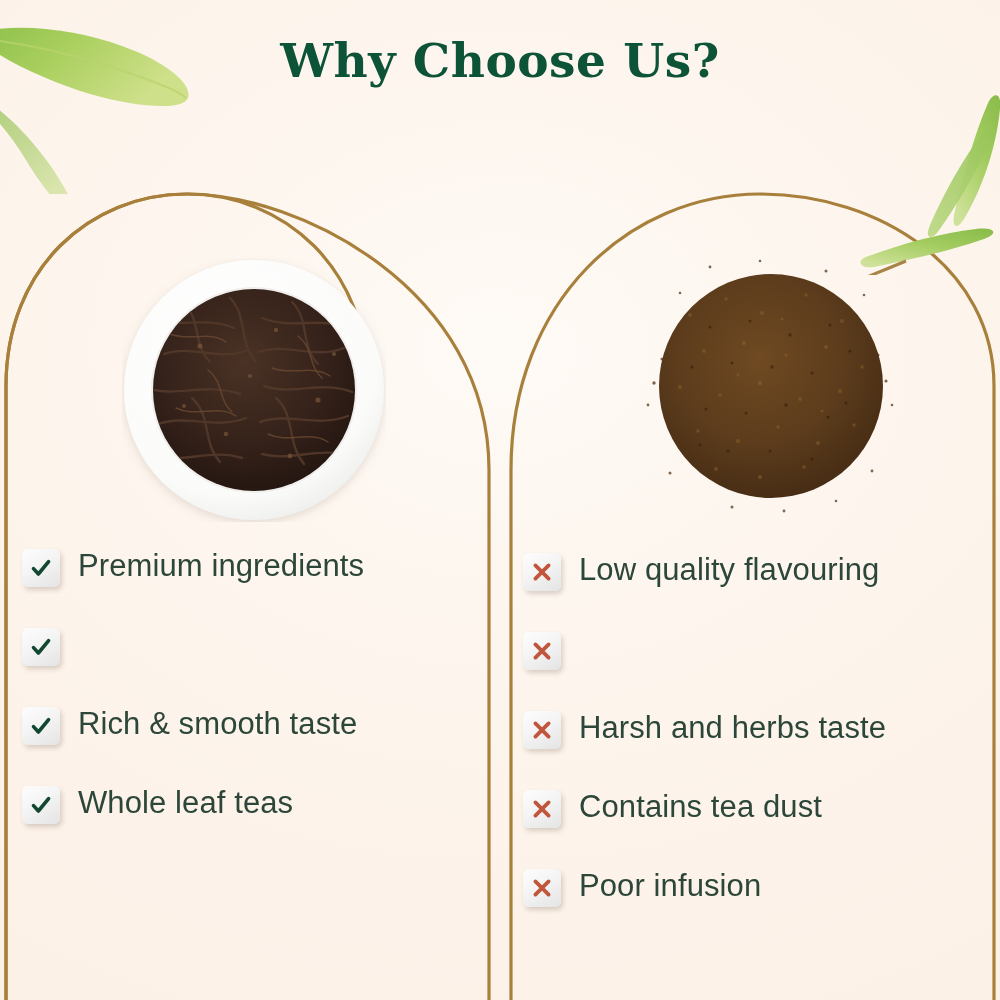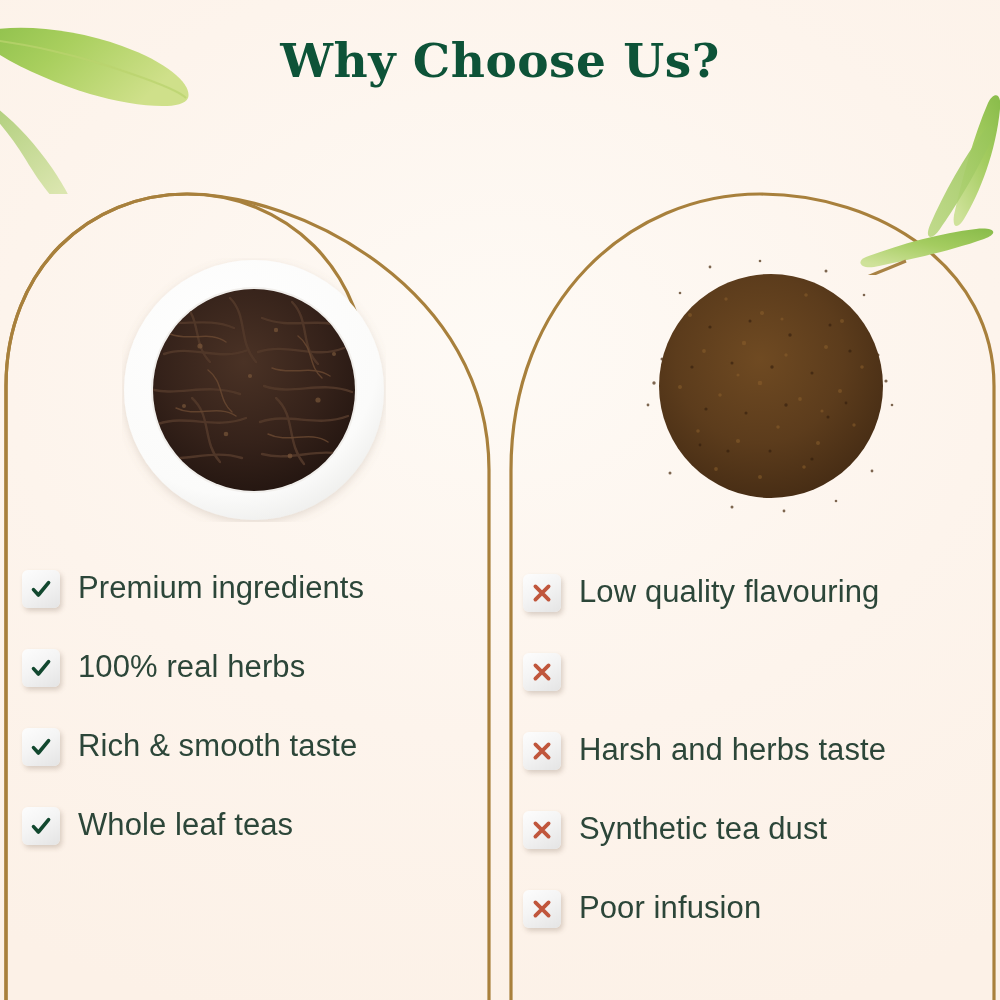--- a/index.html
+++ b/index.html
@@ -74,21 +74,21 @@
   
   .column {
     position: absolute;
     width: 470px;
   }
   #col-left { left: 22px; top: 549px; }
   #col-right { left: 523px; top: 553px; }
 
   .feature-row {
     display: flex;
-    align-items: center;
+    align-items: flex-start;
     height: 79px;
   }
 
   .mark-box {
     position: relative;
     flex: 0 0 auto;
     width: 38px;
     height: 38px;
     border-radius: 6px;
     background: linear-gradient(150deg, #fdfdfd 0%, #f4f4f4 45%, #e4e4e4 100%);
@@ -317,21 +317,20 @@
       </span>
       <span class="feature-label">Premium ingredients</span>
     </div>
 
     <div class="feature-row">
       <span class="mark-box">
         <svg width="24" height="24" viewBox="0 0 24 24" aria-hidden="true">
           <path d="M4.5 12.6 L9.4 18 L19.6 5.6" fill="none" stroke="#12482f" stroke-width="3.6" stroke-linecap="round" stroke-linejoin="round"></path>
         </svg>
       </span>
-      <span class="feature-label">100% real herbs</span>
     </div>
 
     <div class="feature-row">
       <span class="mark-box">
         <svg width="24" height="24" viewBox="0 0 24 24" aria-hidden="true">
           <path d="M4.5 12.6 L9.4 18 L19.6 5.6" fill="none" stroke="#12482f" stroke-width="3.6" stroke-linecap="round" stroke-linejoin="round"></path>
         </svg>
       </span>
       <span class="feature-label">Rich &amp; smooth taste</span>
     </div>
@@ -374,21 +373,21 @@
       </span>
       <span class="feature-label">Harsh and herbs taste</span>
     </div>
 
     <div class="feature-row">
       <span class="mark-box">
         <svg width="24" height="24" viewBox="0 0 24 24" aria-hidden="true">
           <path d="M5.4 5.4 L18.6 18.6 M18.6 5.4 L5.4 18.6" fill="none" stroke="#c0563c" stroke-width="3.8" stroke-linecap="round"></path>
         </svg>
       </span>
-      <span class="feature-label">Synthetic tea dust</span>
+      <span class="feature-label">Contains tea dust</span>
     </div>
 
     <div class="feature-row">
       <span class="mark-box">
         <svg width="24" height="24" viewBox="0 0 24 24" aria-hidden="true">
           <path d="M5.4 5.4 L18.6 18.6 M18.6 5.4 L5.4 18.6" fill="none" stroke="#c0563c" stroke-width="3.8" stroke-linecap="round"></path>
         </svg>
       </span>
       <span class="feature-label">Poor infusion</span>
     </div>

